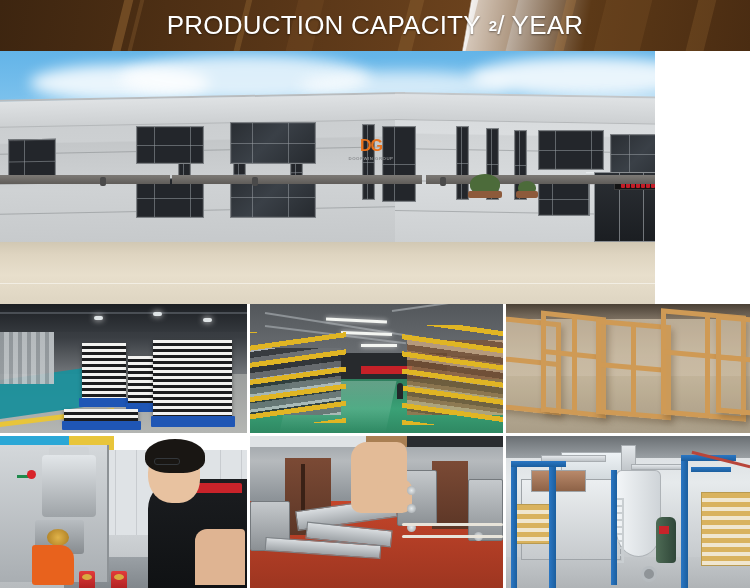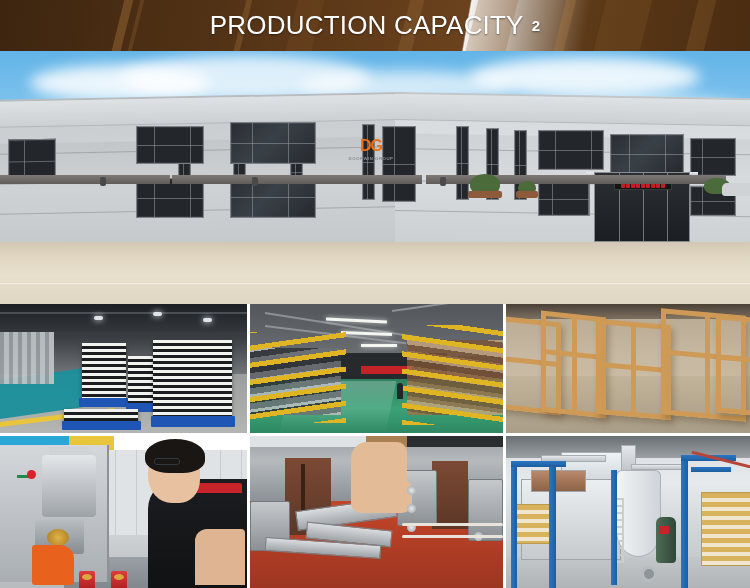--- a/index.html
+++ b/index.html
@@ -46,21 +46,21 @@
     padding-bottom: 1px;
   }
   .banner-text .light { font-weight: 400; }
   .banner-text .bold  { font-weight: 700; }
   .banner-text .sup   { font-size: 15px; vertical-align: super; font-weight: 700; }
   .gap { display: inline-block; width: 8px; }
 
   
   .hero {
     position: relative;
-    width: 750px; height: 253px;
+    width: 655px; height: 253px;
     overflow: hidden;
     background: linear-gradient(180deg, #63b4e8 0%, #8ecbf0 34%, #bfe0f6 58%, #dceaf4 73%, #e7eef2 82%, #e9e3d6 88%, #e4dcc9 100%);
   }
   .cloud {
     position: absolute; border-radius: 50%;
     background: rgba(255,255,255,0.85);
     filter: blur(7px);
   }
   .cl1 { left: 30px;  top: 14px;  width: 180px; height: 36px; }
   .cl2 { left: 120px; top: 4px;   width: 250px; height: 46px; opacity:.9 }
@@ -305,20 +305,21 @@
     <div class="streak s4"></div>
     <div class="streak s5"></div>
     <div class="streak s6"></div>
     <div class="streak s7"></div>
     <div class="streak s8"></div>
 
     <div class="banner-text">
       <span class="light">PRODUCTION CAPACITY</span>
       <span class="gap"></span>
         <span class="sup">2</span>
+      <span class="light">/ YEAR</span>
     </div>
   </div>
 
   <div class="hero">
     <div class="cloud cl1"></div>
     <div class="cloud cl2"></div>
     <div class="cloud cl3"></div>
     <div class="cloud cl4"></div>
     <div class="cloud cl5"></div>
     <div class="cloud cl6"></div>

